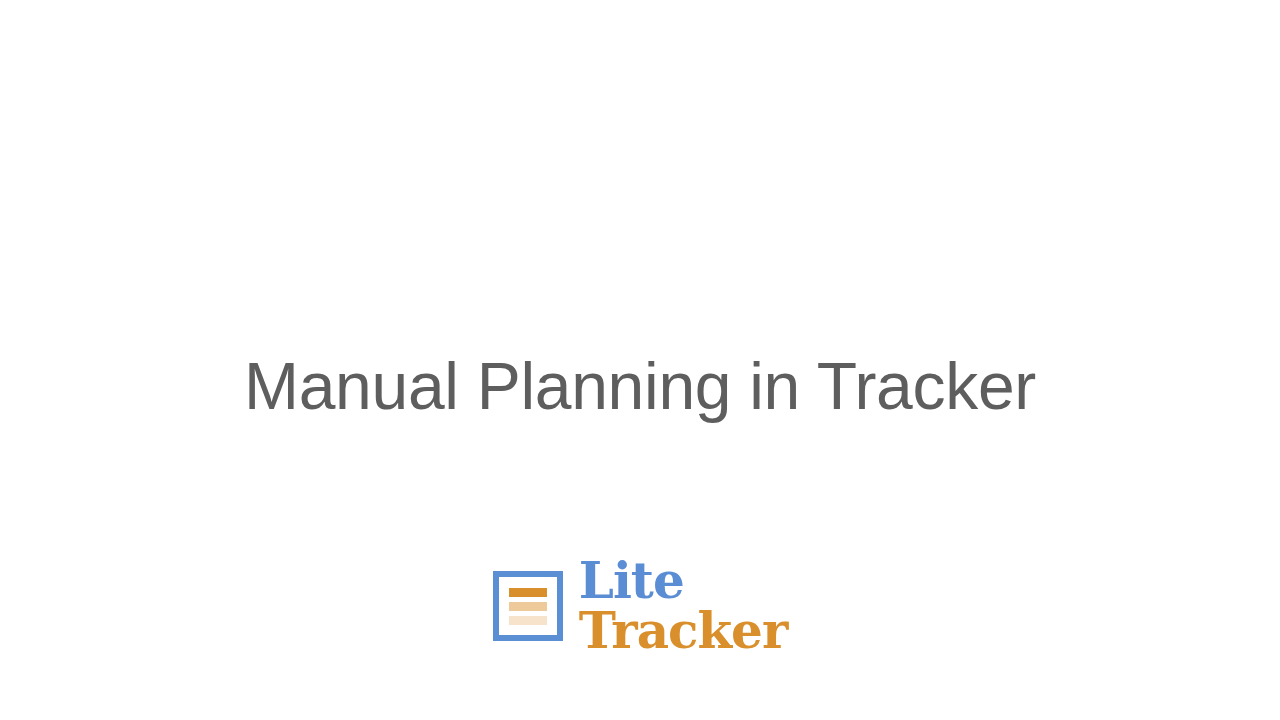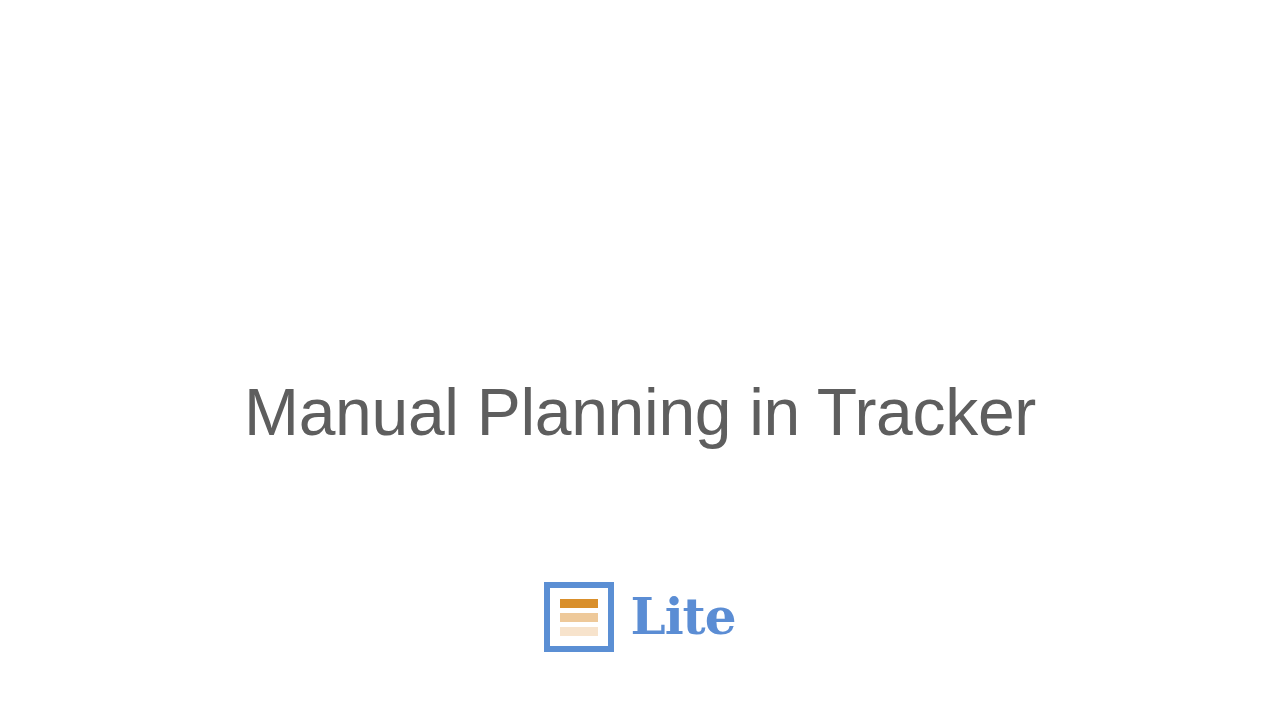--- a/index.html
+++ b/index.html
@@ -13,21 +13,20 @@
     background: #ffffff;
     font-family: "Liberation Sans", sans-serif;
     overflow: hidden;
     position: relative;
   }
 
   .slide {
     position: absolute;
     inset: 0;
     background: #ffffff;
-    margin-top: 26px;
   }
 
   
   .slide-title {
     position: absolute;
     left: 0;
     right: 0;
     top: 304px;
     text-align: center;
     font-family: "Liberation Sans", sans-serif;
@@ -98,17 +97,18 @@
   <div class="logo-lockup">
 
     <div class="logo-mark">
       <span class="bar bar-1"></span>
       <span class="bar bar-2"></span>
       <span class="bar bar-3"></span>
     </div>
 
     <div class="logo-wordmark">
       <span class="wordmark-lite">Lite</span>
+        <span class="wordmark-tracker">Tracker</span>
     </div>
 
   </div>
 
 </div>
 
 </body></html>

